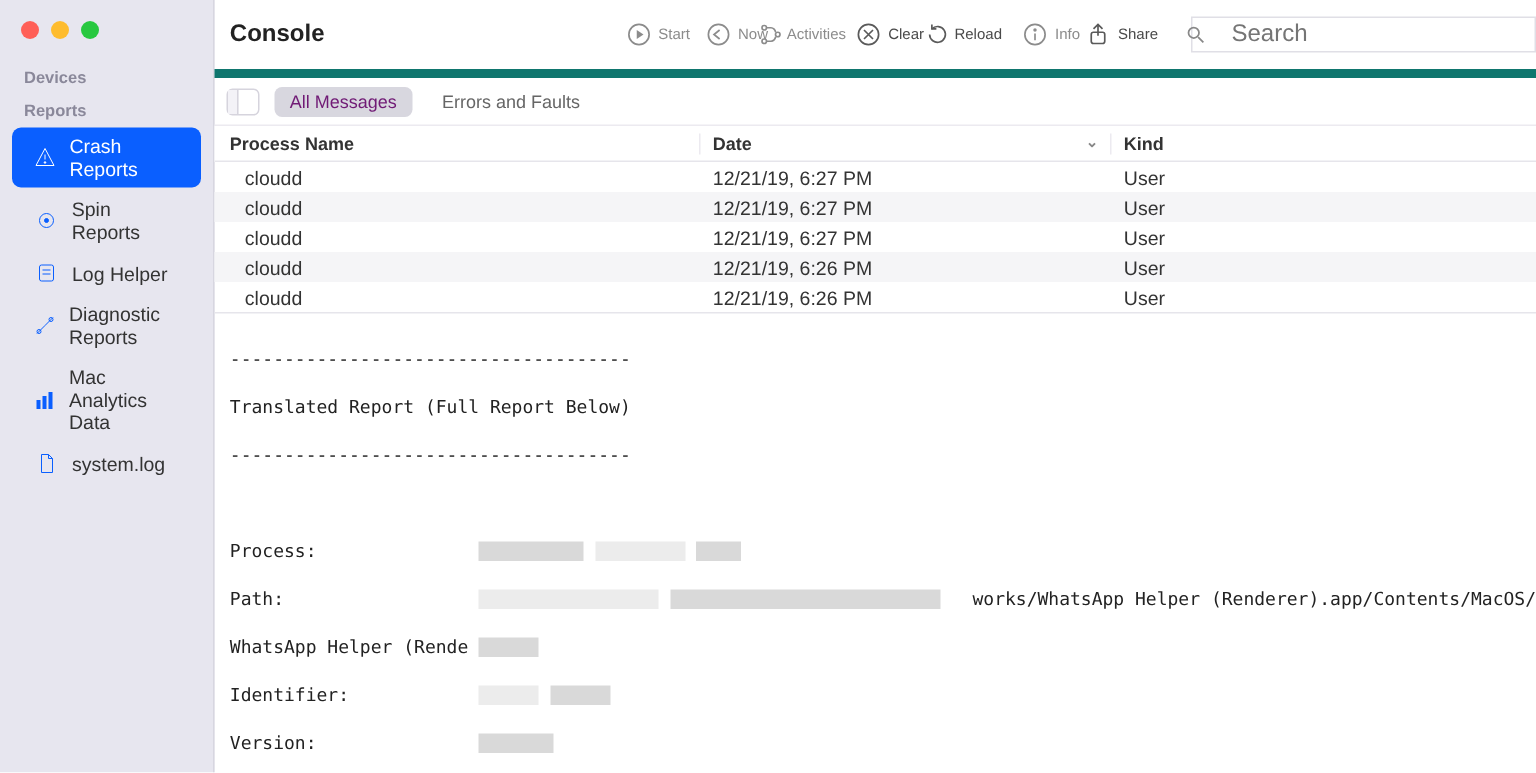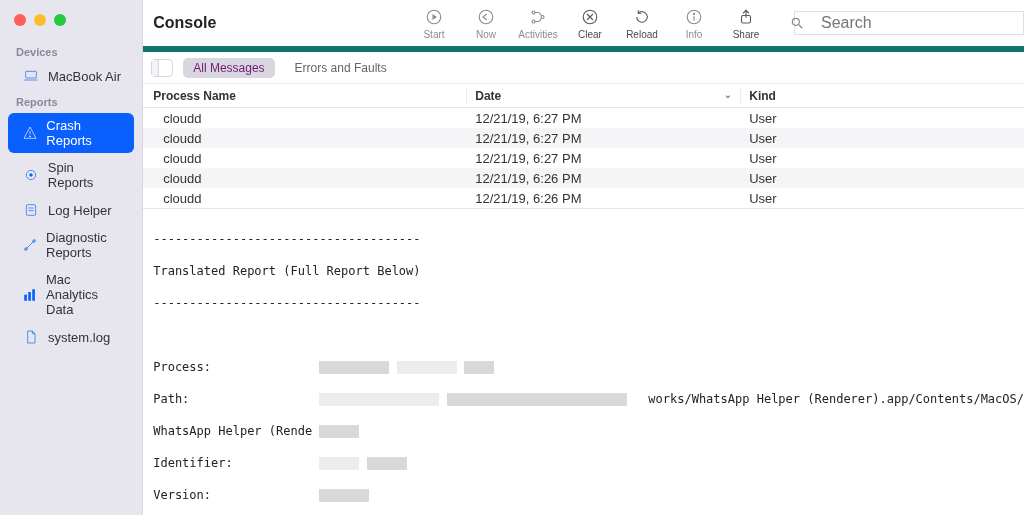--- a/index.html
+++ b/index.html
@@ -84,21 +84,21 @@
   .window-title {
     font-size: 16px;
     font-weight: 600;
     color: #222;
     padding-left: 2px;
     padding-right: 24px;
   }
   .toolbar-spacer { flex: 1; }
   .toolbar-button {
     display: flex;
-    flex-direction: column;
+    flex-direction: row;
     align-items: center;
     justify-content: flex-end;
     width: 52px;
     color: #8c8c8c;
     font-size: 10px;
     gap: 2px;
     cursor: default;
   }
   .toolbar-button.strong { color: #4a4a4a; }
   .toolbar-button .icon {
@@ -221,29 +221,20 @@
 <body>
 
 <div class="sidebar">
   <div class="traffic-lights">
     <div class="tl red"></div>
     <div class="tl yellow"></div>
     <div class="tl green"></div>
   </div>
 
   <div class="section-label">Devices</div>
-  <div class="sidebar-item">
-    <span class="icon">
-      <svg viewBox="0 0 24 24">
-          <rect x="4" y="5" width="16" height="10" rx="1" fill="none"></rect>
-          <path d="M2 18h20"></path>
-        </svg>
-    </span>
-    <span>MacBook Air</span>
-  </div>
 
   <div class="section-label">Reports</div>
   <div class="sidebar-item active">
     <span class="icon">
       <svg viewBox="0 0 24 24">
           <path d="M12 3 L21 20 H3 Z" fill="none"></path>
           <line x1="12" y1="9" x2="12" y2="14"></line>
           <circle cx="12" cy="17" r="0.8" fill="#fff"></circle>
         </svg>
     </span>

